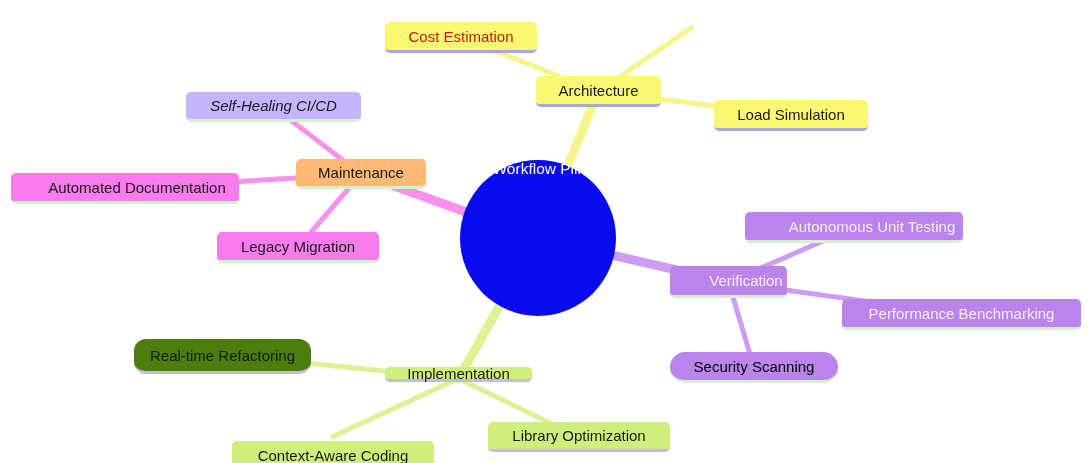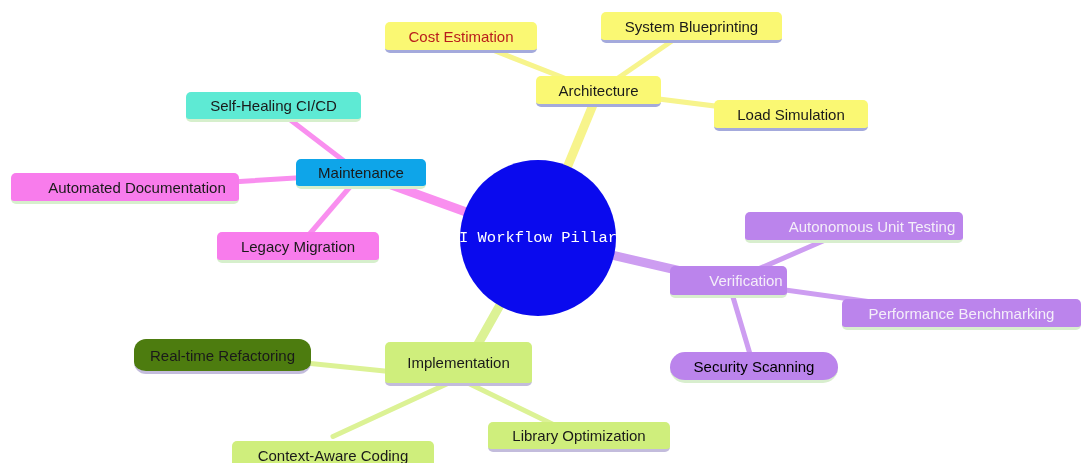--- a/index.html
+++ b/index.html
@@ -18,24 +18,23 @@
     border-radius:5px;
     border-bottom:3.5px solid transparent;
     display:flex;align-items:center;justify-content:center;
     font-size:15px;
     white-space:nowrap;
     line-height:1;
   }
   .root-node{
     position:absolute;
     border-radius:50%;
-    display:flex;align-items:center;justify-content:center;
+    display:flex;justify-content:center;
     font-size:15.5px;
     white-space:nowrap;
-    font-family:Liberation Mono, monospace;
   }
 </style>
 </head>
 <body>
 
 <div class="stage">
 
   <svg class="edges" xmlns="http://www.w3.org/2000/svg">
     <line x1="538" y1="238" x2="598.5" y2="91.5" stroke="#F7F48C" stroke-width="9"></line>
     <line x1="538" y1="238" x2="361" y2="174" stroke="#F98FEF" stroke-width="9"></line>
@@ -58,51 +57,48 @@
   <div class="root-node" style="left: 460px; top: 160px; height: 156px; width: 156px; background: rgb(10, 10, 238); color: rgb(255, 255, 255);">
     <span>AI Workflow Pillars</span>
   </div>
 
   <div class="node" style="left: 536px; top: 76px; width: 125px; height: 31px; background: rgb(250, 248, 115); color: rgb(26, 26, 26); border-bottom-color: rgb(164, 170, 220);">
       <span>Architecture</span>
     </div>
   <div class="node" style="left: 385px; top: 22px; width: 152px; height: 31px; background: rgb(250, 248, 115); color: #b91c1c; border-bottom-color: rgb(164, 170, 220);">
       <span>Cost Estimation</span>
     </div>
-  <div class="node" style="left: 601px; top: 12px; width: 181px; height: 31px; background: rgb(250, 248, 115); color: rgb(26, 26, 26); border-bottom-color: rgb(164, 170, 220);">
-      <span>System Blueprinting</span>
-    </div>
   <div class="node" style="left: 714px; top: 100px; width: 154px; height: 31px; background: rgb(250, 248, 115); color: rgb(26, 26, 26); border-bottom-color: rgb(164, 170, 220);">
       <span>Load Simulation</span>
     </div>
-  <div class="node" style="left: 296px; top: 159px; width: 130px; height: 30px; background: #0ea5e9; color: rgb(26, 26, 26); border-bottom-color: rgb(214, 239, 204);">
+  <div class="node" style="left: 296px; top: 159px; width: 130px; height: 30px; background: #fdba74; color: rgb(26, 26, 26); border-bottom-color: rgb(214, 239, 204);">
       <span>Maintenance</span>
     </div>
-  <div class="node" style="left: 186px; top: 92px; width: 175px; height: 30px; background: #5eead4; color: rgb(26, 26, 26); border-bottom-color: rgb(214, 239, 204);">
+  <div class="node" style="left: 186px; top: 92px; width: 175px; height: 30px; background: #c4b5fd; color: rgb(26, 26, 26); border-bottom-color: rgb(214, 239, 204); font-style: italic;">
       <span>Self-Healing CI/CD</span>
     </div>
   <div class="node" style="left: 11px; top: 173px; width: 228px; height: 31px; background: rgb(248, 124, 236); color: rgb(26, 26, 26); border-bottom-color: rgb(214, 239, 204); padding-left: 24px;">
       <span>Automated Documentation</span>
     </div>
   <div class="node" style="left: 217px; top: 232px; width: 162px; height: 31px; background: rgb(248, 124, 236); color: rgb(26, 26, 26); border-bottom-color: rgb(214, 239, 204);">
       <span>Legacy Migration</span>
     </div>
   <div class="node" style="left: 670px; top: 266px; width: 117px; height: 32px; background: rgb(187, 132, 236); color: rgb(244, 238, 249); border-bottom-color: rgb(216, 238, 206); padding-left: 35px;">
       <span>Verification</span>
     </div>
   <div class="node" style="left: 745px; top: 212px; width: 218px; height: 31px; background: rgb(187, 132, 236); color: rgb(244, 238, 249); border-bottom-color: rgb(216, 238, 206); padding-left: 36px;">
       <span>Autonomous Unit Testing</span>
     </div>
   <div class="node" style="left: 842px; top: 299px; width: 239px; height: 31px; background: rgb(187, 132, 236); color: rgb(244, 238, 249); border-bottom-color: rgb(216, 238, 206);">
       <span>Performance Benchmarking</span>
     </div>
   <div class="node" style="left: 670px; top: 352px; width: 168px; height: 31px; background: rgb(187, 132, 236); color: #000000; border-bottom-color: rgb(216, 238, 206); border-radius: 15px;">
       <span>Security Scanning</span>
     </div>
-  <div class="node" style="left: 385px; top: 342px; width: 147px; height: 44px; background: rgb(207, 238, 124); color: rgb(26, 26, 26); border-bottom-color: rgb(195, 188, 220);">
+  <div class="node" style="left: 385px; top: 367px; width: 147px; height: 15px; background: rgb(207, 238, 124); color: rgb(26, 26, 26); border-bottom-color: rgb(195, 188, 220);">
       <span>Implementation</span>
     </div>
   <div class="node" style="left: 134px; top: 339px; width: 177px; height: 35px; background: #4d7c0f; color: rgb(26, 26, 26); border-bottom-color: rgb(195, 188, 220); border-radius: 12px;">
       <span>Real-time Refactoring</span>
     </div>
   <div class="node" style="left: 232px; top: 421px; width: 202px; height: 31px; background: rgb(207, 238, 124); color: rgb(26, 26, 26); border-bottom-color: rgb(195, 188, 220); margin-top: 20px;">
       <span>Context-Aware Coding</span>
     </div>
   <div class="node" style="left: 488px; top: 422px; width: 182px; height: 30px; background: rgb(207, 238, 124); color: rgb(26, 26, 26); border-bottom-color: rgb(195, 188, 220);">
       <span>Library Optimization</span>

